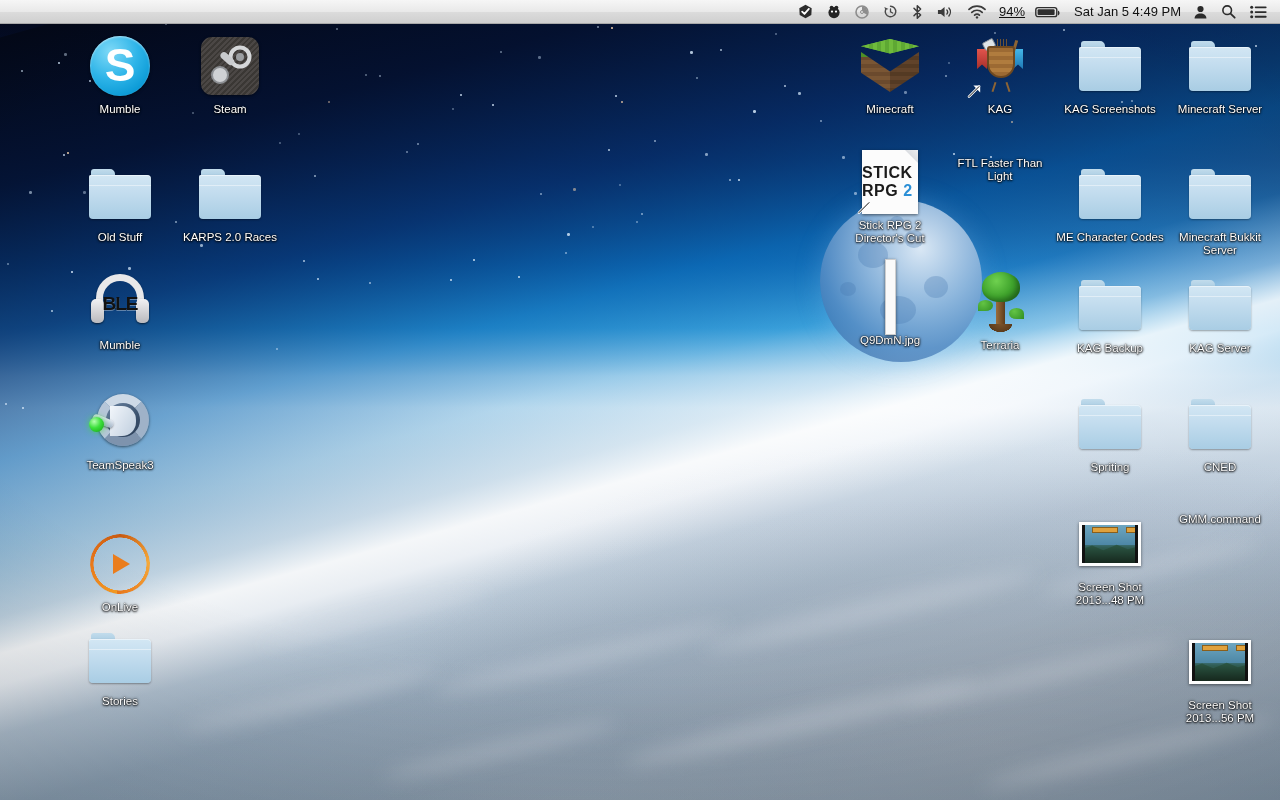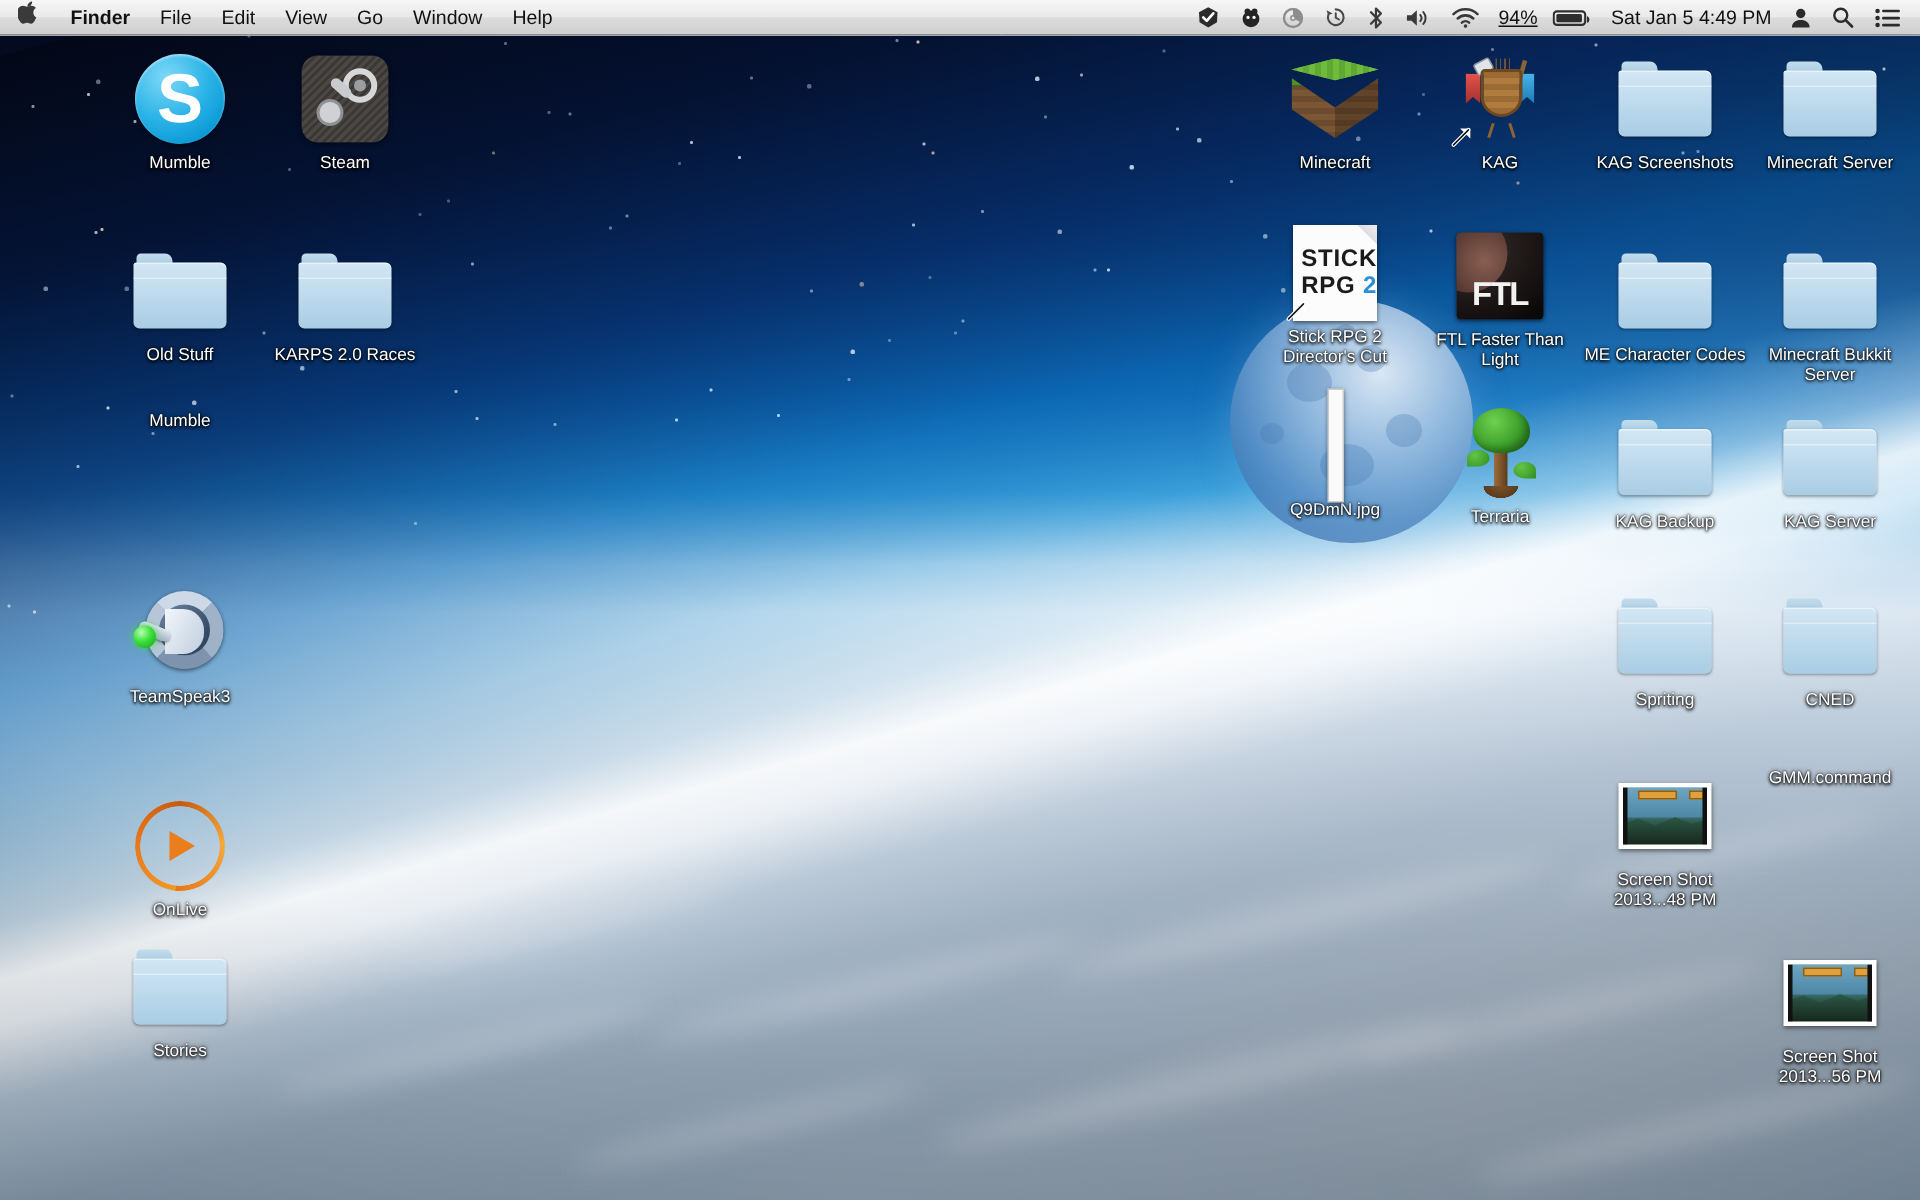--- a/index.html
+++ b/index.html
@@ -326,21 +326,21 @@
     box-shadow:0 1px 3px rgba(0,0,0,0.55);
   }
   .doc .fold2 {
     position:absolute; right:0; top:0;
     width:13px; height:13px;
     background:linear-gradient(225deg,#eceef1 0%,#c9ccd1 100%);
     clip-path:polygon(100% 0,100% 100%,0 0);
   }
   .doc-txt {
     position:absolute; left:0; right:0;
-    text-align:right; color:#1b1b1b;
+    text-align:left; color:#1b1b1b;
   }
   .srpg-l1 {
     top:14px; font-size:16px; font-weight:bold; letter-spacing:0.5px;
   }
   .srpg-l2 {
     top:32px; font-size:16px; font-weight:bold; letter-spacing:0.5px;
   }
   .srpg-l2 b { color:#2b8fd6; }
   .shell-txt {
     bottom:11px; font-size:11px; color:#2a2a2a; letter-spacing:0.4px;
@@ -585,20 +585,28 @@
         <div class="icon-art">
           <div class="folder">
             <div class="tab"></div>
             <div class="body"></div>
             <div class="lip"></div>
           </div>
         </div>
         <div class="icon-label">KARPS 2.0 Races</div>
       </div>
       <div class="icon-cell" style="left: 65px; top: 270px;">
+        <div class="icon-art">
+          <div class="mumble">
+            <div class="band"></div>
+            <div class="cupL"></div>
+            <div class="cupR"></div>
+            <div class="letters">BLE</div>
+          </div>
+        </div>
         <div class="icon-label">Mumble</div>
       </div>
       <div class="icon-cell" style="left: 65px; top: 390px;">
         <div class="icon-art">
           <div class="teamspeak">
             <div class="ts-ring"></div>
             <div class="ts-inner"></div>
             <div class="ts-arm"></div>
             <div class="ts-led"></div>
           </div>
@@ -666,26 +674,20 @@
             <svg width="18" height="18" viewBox="0 0 18 18">
               <path d="M3 14.6 13 4.6" stroke="#fff" stroke-width="2.6" stroke-linecap="round" fill="none"></path>
               <path d="M7.4 3.6h6.8v6.8z" fill="#fff"></path>
               <path d="M3 14.6 13 4.6" stroke="#111" stroke-width="1" stroke-linecap="round" fill="none"></path>
             </svg>
           </div>
         </div>
         <div class="icon-label">Stick RPG 2 Director's Cut</div>
       </div>
       <div class="icon-cell" style="left: 945px; top: 152px;">
-        <div class="icon-art">
-          <div class="ftl">
-            <div class="planet"></div>
-            <div class="txt">FTL</div>
-          </div>
-        </div>
         <div class="icon-label">FTL Faster Than Light</div>
       </div>
       <div class="icon-cell" style="left: 835px; top: 265px;">
         <div class="icon-art">
           <div class="thinjpg"></div>
         </div>
         <div class="icon-label">Q9DmN.jpg</div>
       </div>
       <div class="icon-cell" style="left: 945px; top: 270px;">
         <div class="icon-art">
@@ -809,35 +811,20 @@
               <div class="dark2"></div>
             </div>
           </div>
         </div>
         <div class="icon-label">Screen Shot 2013...56 PM</div>
       </div>
     </div>
 </div>
 
 <div id="menubar">
-  <div class="menu-left">
-    <div class="menu-item apple">
-      <svg width="14" height="16" viewBox="0 0 14 16" aria-hidden="true">
-        <path d="M9.4 1.0c.1.9-.25 1.8-.8 2.42-.57.65-1.45 1.14-2.3 1.07-.12-.88.3-1.8.83-2.38C7.72 1.45 8.67.98 9.4 1.0z" fill="#3a3a3a"></path>
-        <path d="M12.2 11.7c-.35.82-.52 1.18-.97 1.9-.63 1.0-1.52 2.25-2.62 2.26-.98.01-1.23-.63-2.56-.62-1.33 0-1.6.63-2.58.62-1.1-.01-1.94-1.14-2.57-2.14C-.85 10.9-1.04 7.6.06 5.85c.78-1.24 2.02-1.97 3.18-1.97 1.19 0 1.93.64 2.9.64.95 0 1.53-.64 2.9-.64 1.04 0 2.14.56 2.92 1.52-2.57 1.4-2.15 5.06.24 6.3z" fill="#3a3a3a"></path>
-      </svg>
-    </div>
-  <div class="menu-item bold">Finder</div>
-      <div class="menu-item">File</div>
-      <div class="menu-item">Edit</div>
-      <div class="menu-item">View</div>
-      <div class="menu-item">Go</div>
-      <div class="menu-item">Window</div>
-      <div class="menu-item">Help</div>
-    </div>
   <div class="menu-right">
 
     <div class="mb-icon">
       <svg width="15" height="15" viewBox="0 0 16 16">
         <path d="M8 .8 14.6 4.4 14.2 11.6 8 15.2 1.8 11.6 1.4 4.4z" fill="#2b2b2b"></path>
         <path d="M4.4 8.1 6.9 10.6 11.6 5.2" stroke="#fff" stroke-width="1.9" fill="none" stroke-linecap="round" stroke-linejoin="round"></path>
       </svg>
     </div>
 
     <div class="mb-icon">

